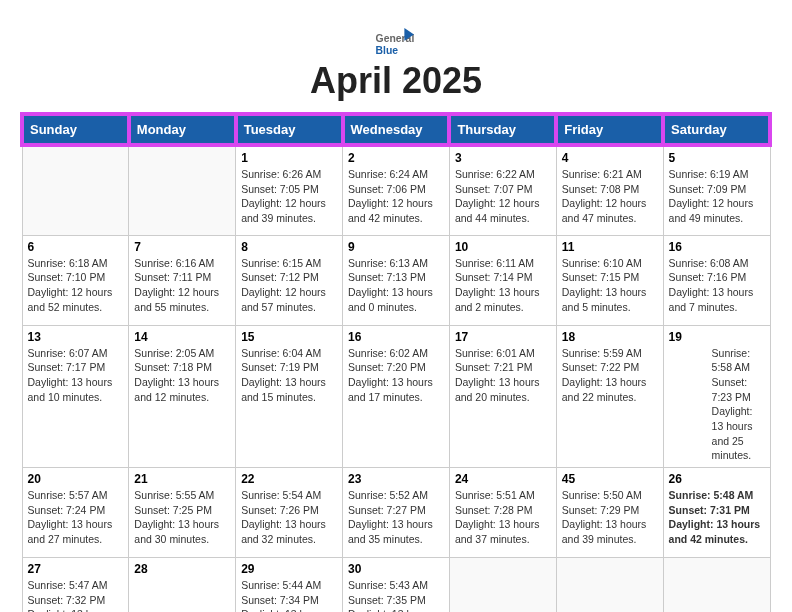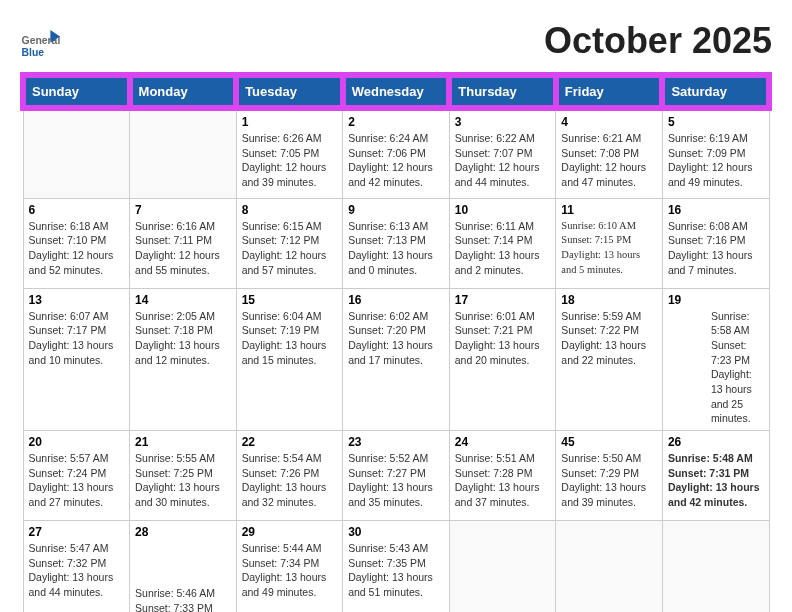--- a/index.html
+++ b/index.html
@@ -6,22 +6,23 @@
     body {
       font-family: Arial, sans-serif;
       background: #fff;
       width: 792px;
       min-height: 612px;
       padding: 20px;
     }
     .header {
       display: flex;
       justify-content: space-between;
-      align-items: flex-end;
+      align-items: center;
       margin-bottom: 10px;
+      flex-direction: column;
     }
     .logo {
       display: flex;
       align-items: center;
       font-size: 18px;
       font-weight: bold;
       color: #1a5fa8;
     }
     .logo-icon {
       width: 40px;
@@ -44,21 +45,21 @@
       width: 100%;
       border-collapse: collapse;
       font-size: 11px;
     }
     .calendar thead tr th {
       background-color: #1a5fa8;
       color: white;
       text-align: left;
       padding: 6px 6px;
       font-size: 13px;
-      border: 6px solid #d946ef;
+      border: 4px solid #d946ef;
     }
     .calendar tbody tr td {
       vertical-align: top;
       border: 1px solid #ccc;
       padding: 4px 5px;
       width: calc(100% / 7);
       min-height: 80px;
       height: 90px;
     }
     .calendar tbody tr td.empty {
@@ -84,21 +85,21 @@
 
 <div class="header">
   <div class="logo">
     <svg class="logo-icon" viewBox="0 0 50 50">
       <text x="2" y="28" font-size="13" fill="#666" font-family="Arial">General</text>
       <text x="2" y="42" font-size="13" fill="#1a5fa8" font-weight="bold" font-family="Arial">Blue</text>
       <polygon points="38,10 50,18 38,26" fill="#1a5fa8"></polygon>
     </svg>
   </div>
   <div class="title-block">
-    <div class="month-title">October 2025</div>
+    <div class="month-title">April 2025</div>
   </div>
 </div>
 
 <table class="calendar">
   <thead>
     <tr>
     <th>Sunday</th>
         <th>Monday</th>
         <th>Tuesday</th>
         <th>Wednesday</th>
@@ -168,21 +169,21 @@
 Daylight: 13 hours and 0 minutes.</div>
         </td>
         <td>
           <span class="day-num">10</span>
           <div class="day-info" style="white-space: pre-line;">Sunrise: 6:11 AM
 Sunset: 7:14 PM
 Daylight: 13 hours and 2 minutes.</div>
         </td>
         <td>
           <span class="day-num">11</span>
-          <div class="day-info" style="white-space: pre-line; font-family: Liberation Serif, serif;">Sunrise: 6:10 AM
+          <div class="day-info" style="white-space: pre-line;">Sunrise: 6:10 AM
 Sunset: 7:15 PM
 Daylight: 13 hours and 5 minutes.</div>
         </td>
         <td>
           <span class="day-num">16</span>
           <div class="day-info" style="white-space: pre-line;">Sunrise: 6:08 AM
 Sunset: 7:16 PM
 Daylight: 13 hours and 7 minutes.</div>
         </td>
       </tr>

